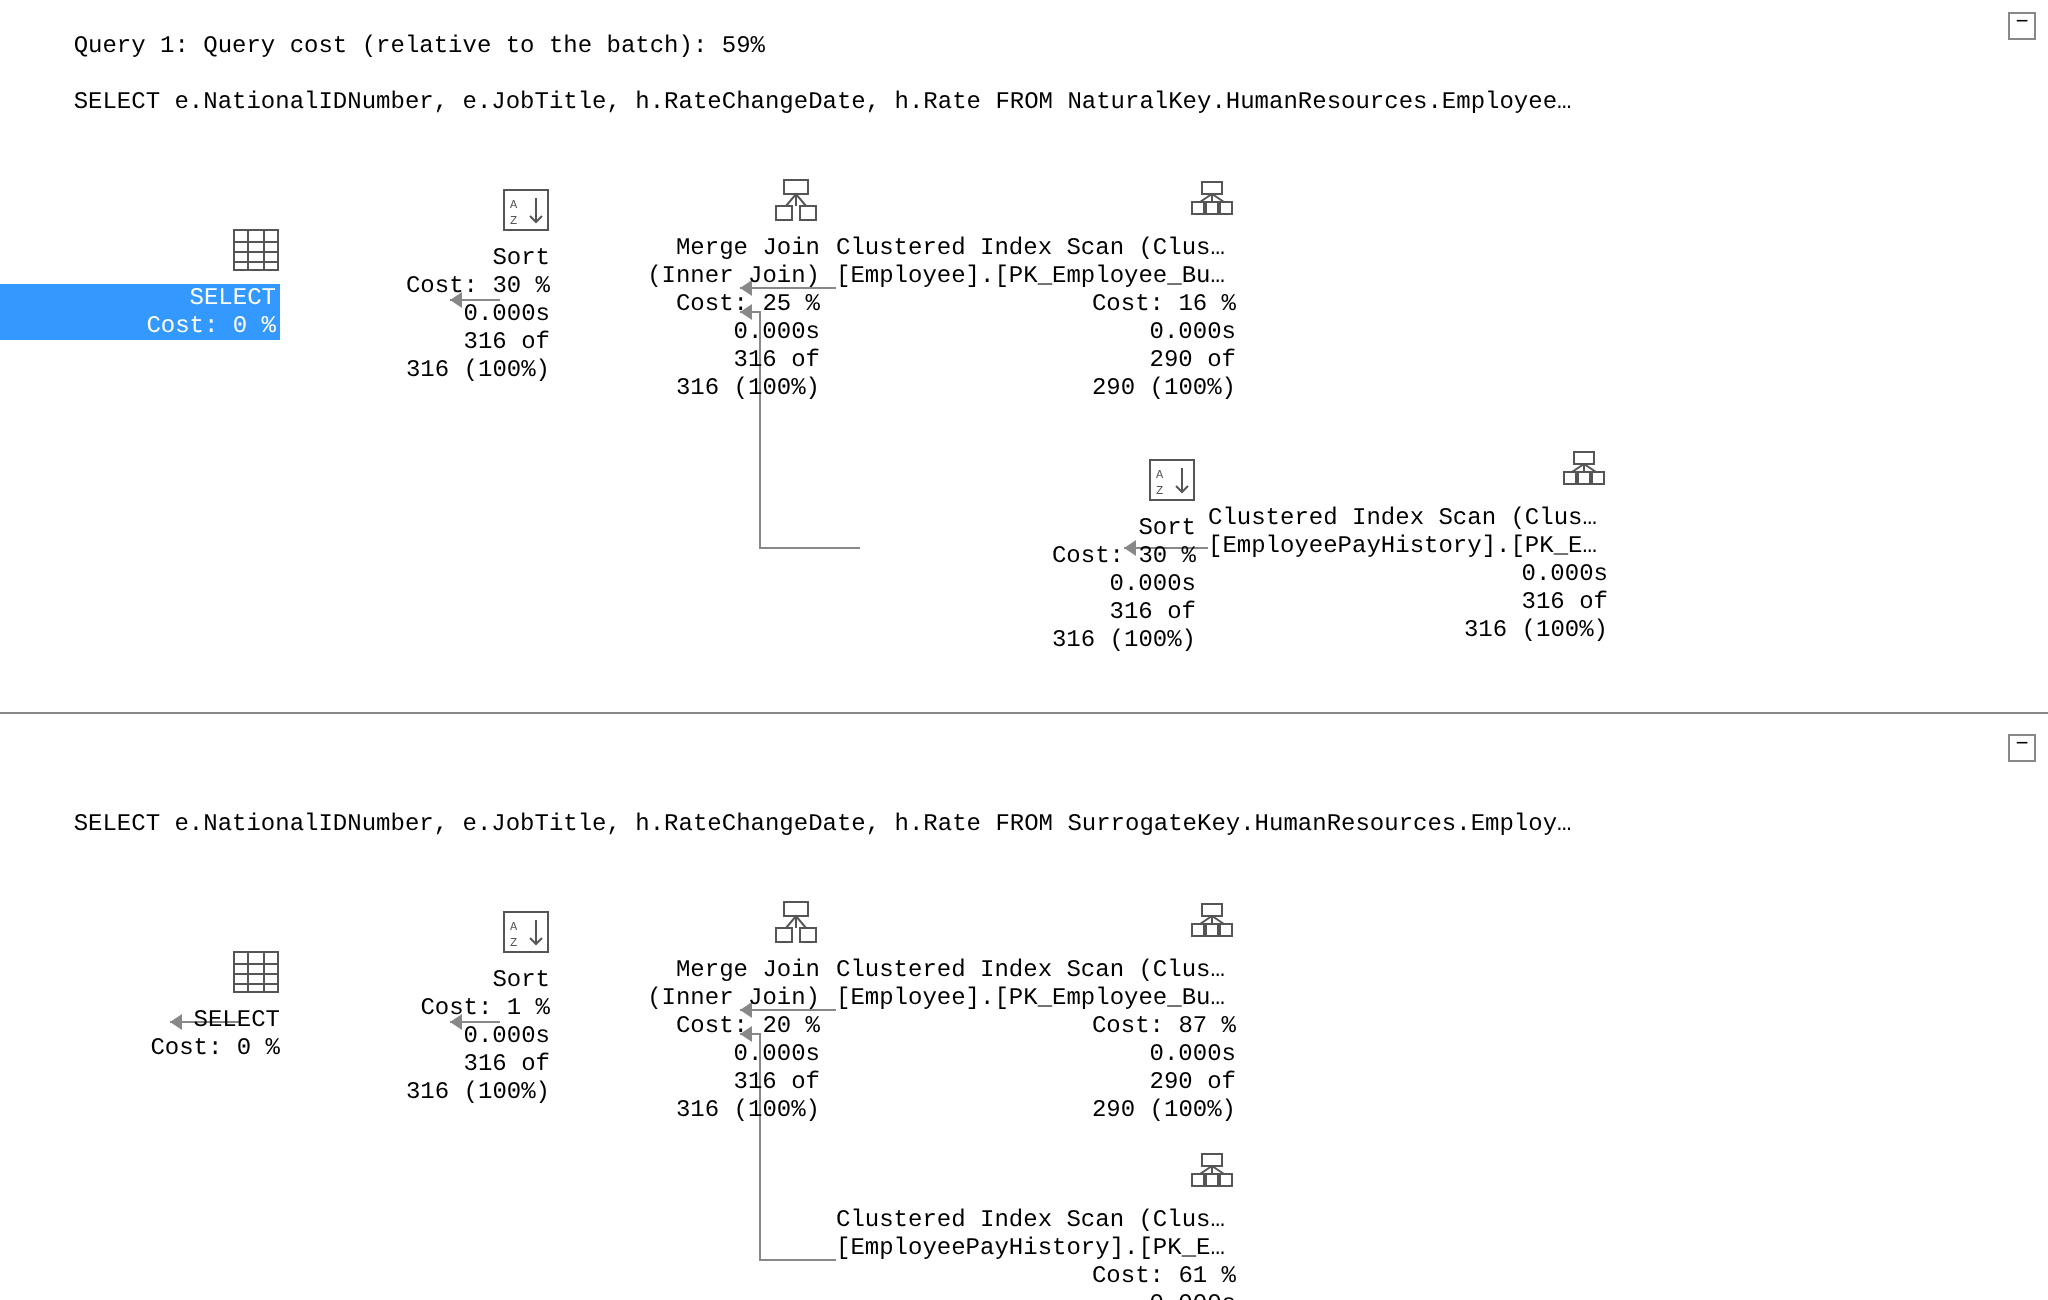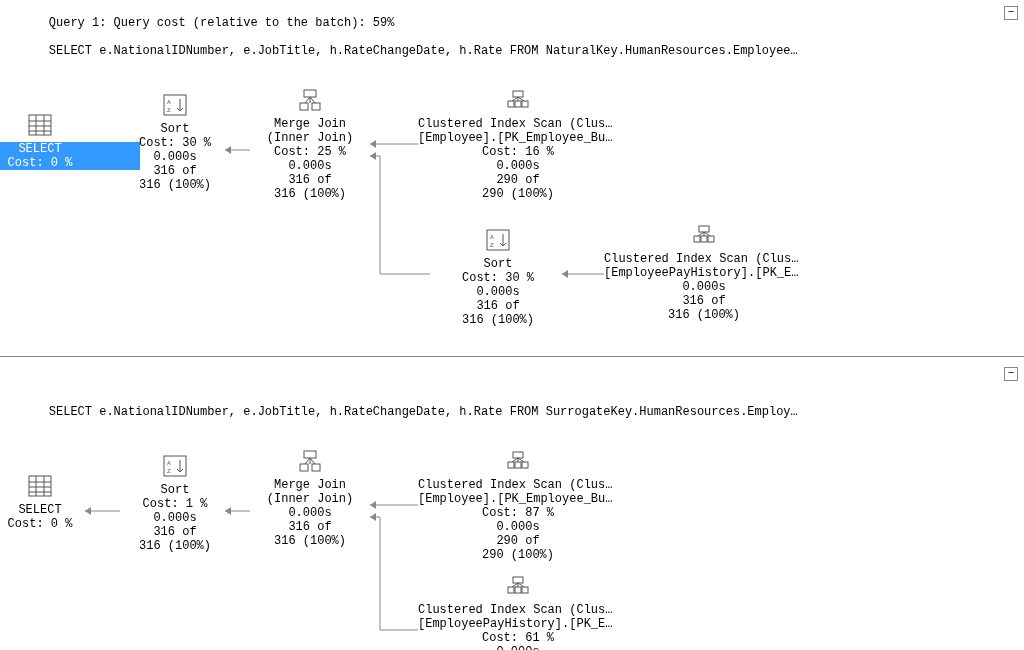--- a/index.html
+++ b/index.html
@@ -8,21 +8,21 @@
     background: #fff;
     font-family: Consolas, "Courier New", monospace;
     font-size: 12px;
     color: #000;
     width: 1024px;
     height: 650px;
     overflow: hidden;
   }
   .query-block { position: relative; }
   .query-header {
-    padding: 2px 4px 2px 20px;
+    padding: 2px 4px 2px 8px;
     white-space: pre;
     overflow: hidden;
     text-overflow: ellipsis;
     max-width: 990px;
   }
   .separator {
     border-top: 1px solid #888;
     margin: 2px 0 4px 0;
   }
   .collapse-btn {
@@ -45,21 +45,21 @@
   .plan-area-2 { height: 300px; }
   svg.arrows {
     position: absolute;
     left: 0; top: 0;
     width: 100%; height: 100%;
     pointer-events: none;
   }
   .node {
     position: absolute;
     width: 200px;
-    text-align: center;
+    text-align: right;
   }
   .node .icon {
     width: 24px;
     height: 22px;
     margin: 0 auto 2px auto;
   }
   .node .label { display: block; white-space: pre; }
   .node .ellip {
     display: block;
     max-width: 200px;
@@ -263,20 +263,21 @@
 
     <div class="node" style="left:210px; top:15px;">
       <svg class="icon ico-merge" viewBox="0 0 24 22">
         <rect x="6" y="1" width="12" height="7"></rect>
         <path d="M12 8 L12 14 M7 14 L12 8 L17 14"></path>
         <rect x="2" y="14" width="8" height="7"></rect>
           <rect x="14" y="14" width="8" height="7"></rect>
       </svg>
       <span class="label">Merge Join</span>
       <span class="label">(Inner Join)</span>
+      <span class="label">Cost: 20 %</span>
       <span class="label">0.000s</span>
       <span class="label">316 of</span>
       <span class="label">316 (100%)</span>
     </div>
 
     <div class="node" style="left:418px; top:15px;">
       <svg class="icon ico-scan" viewBox="0 0 24 22">
         <rect x="7" y="2" width="10" height="6"></rect>
         <path d="M12 8 L12 12 M6 12 L12 8 L18 12"></path>
         <rect x="2" y="12" width="6" height="6"></rect>

